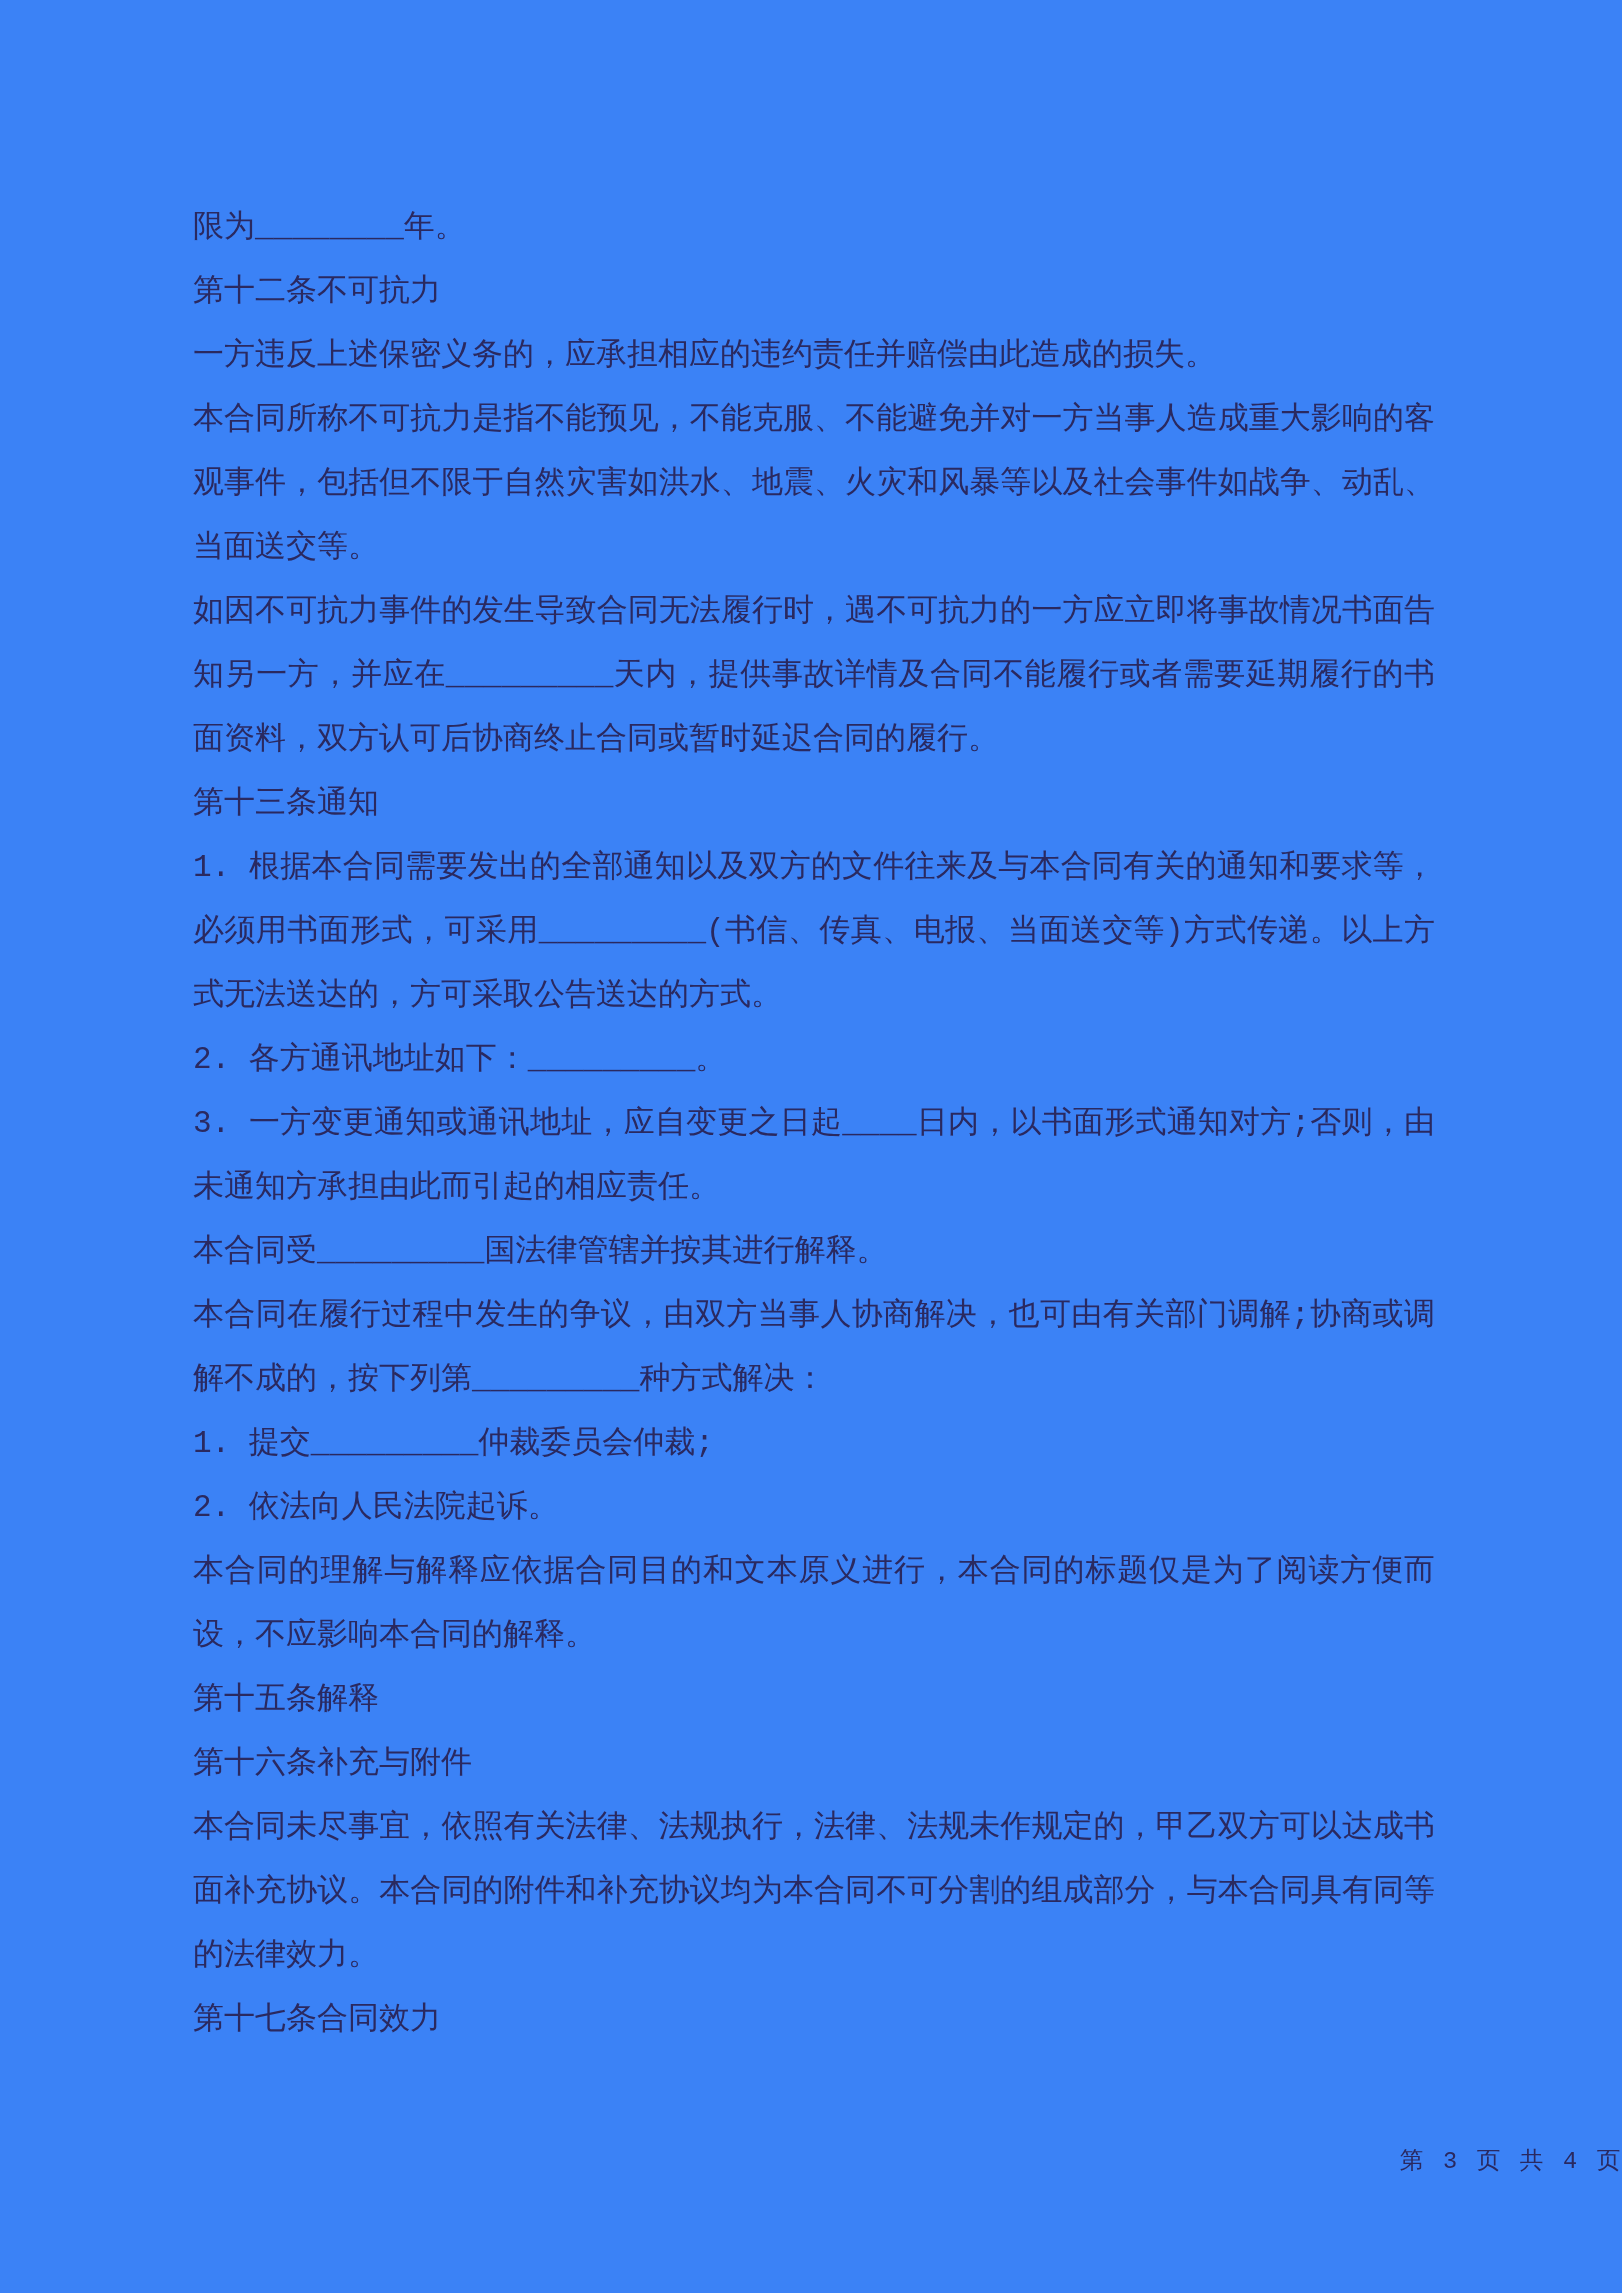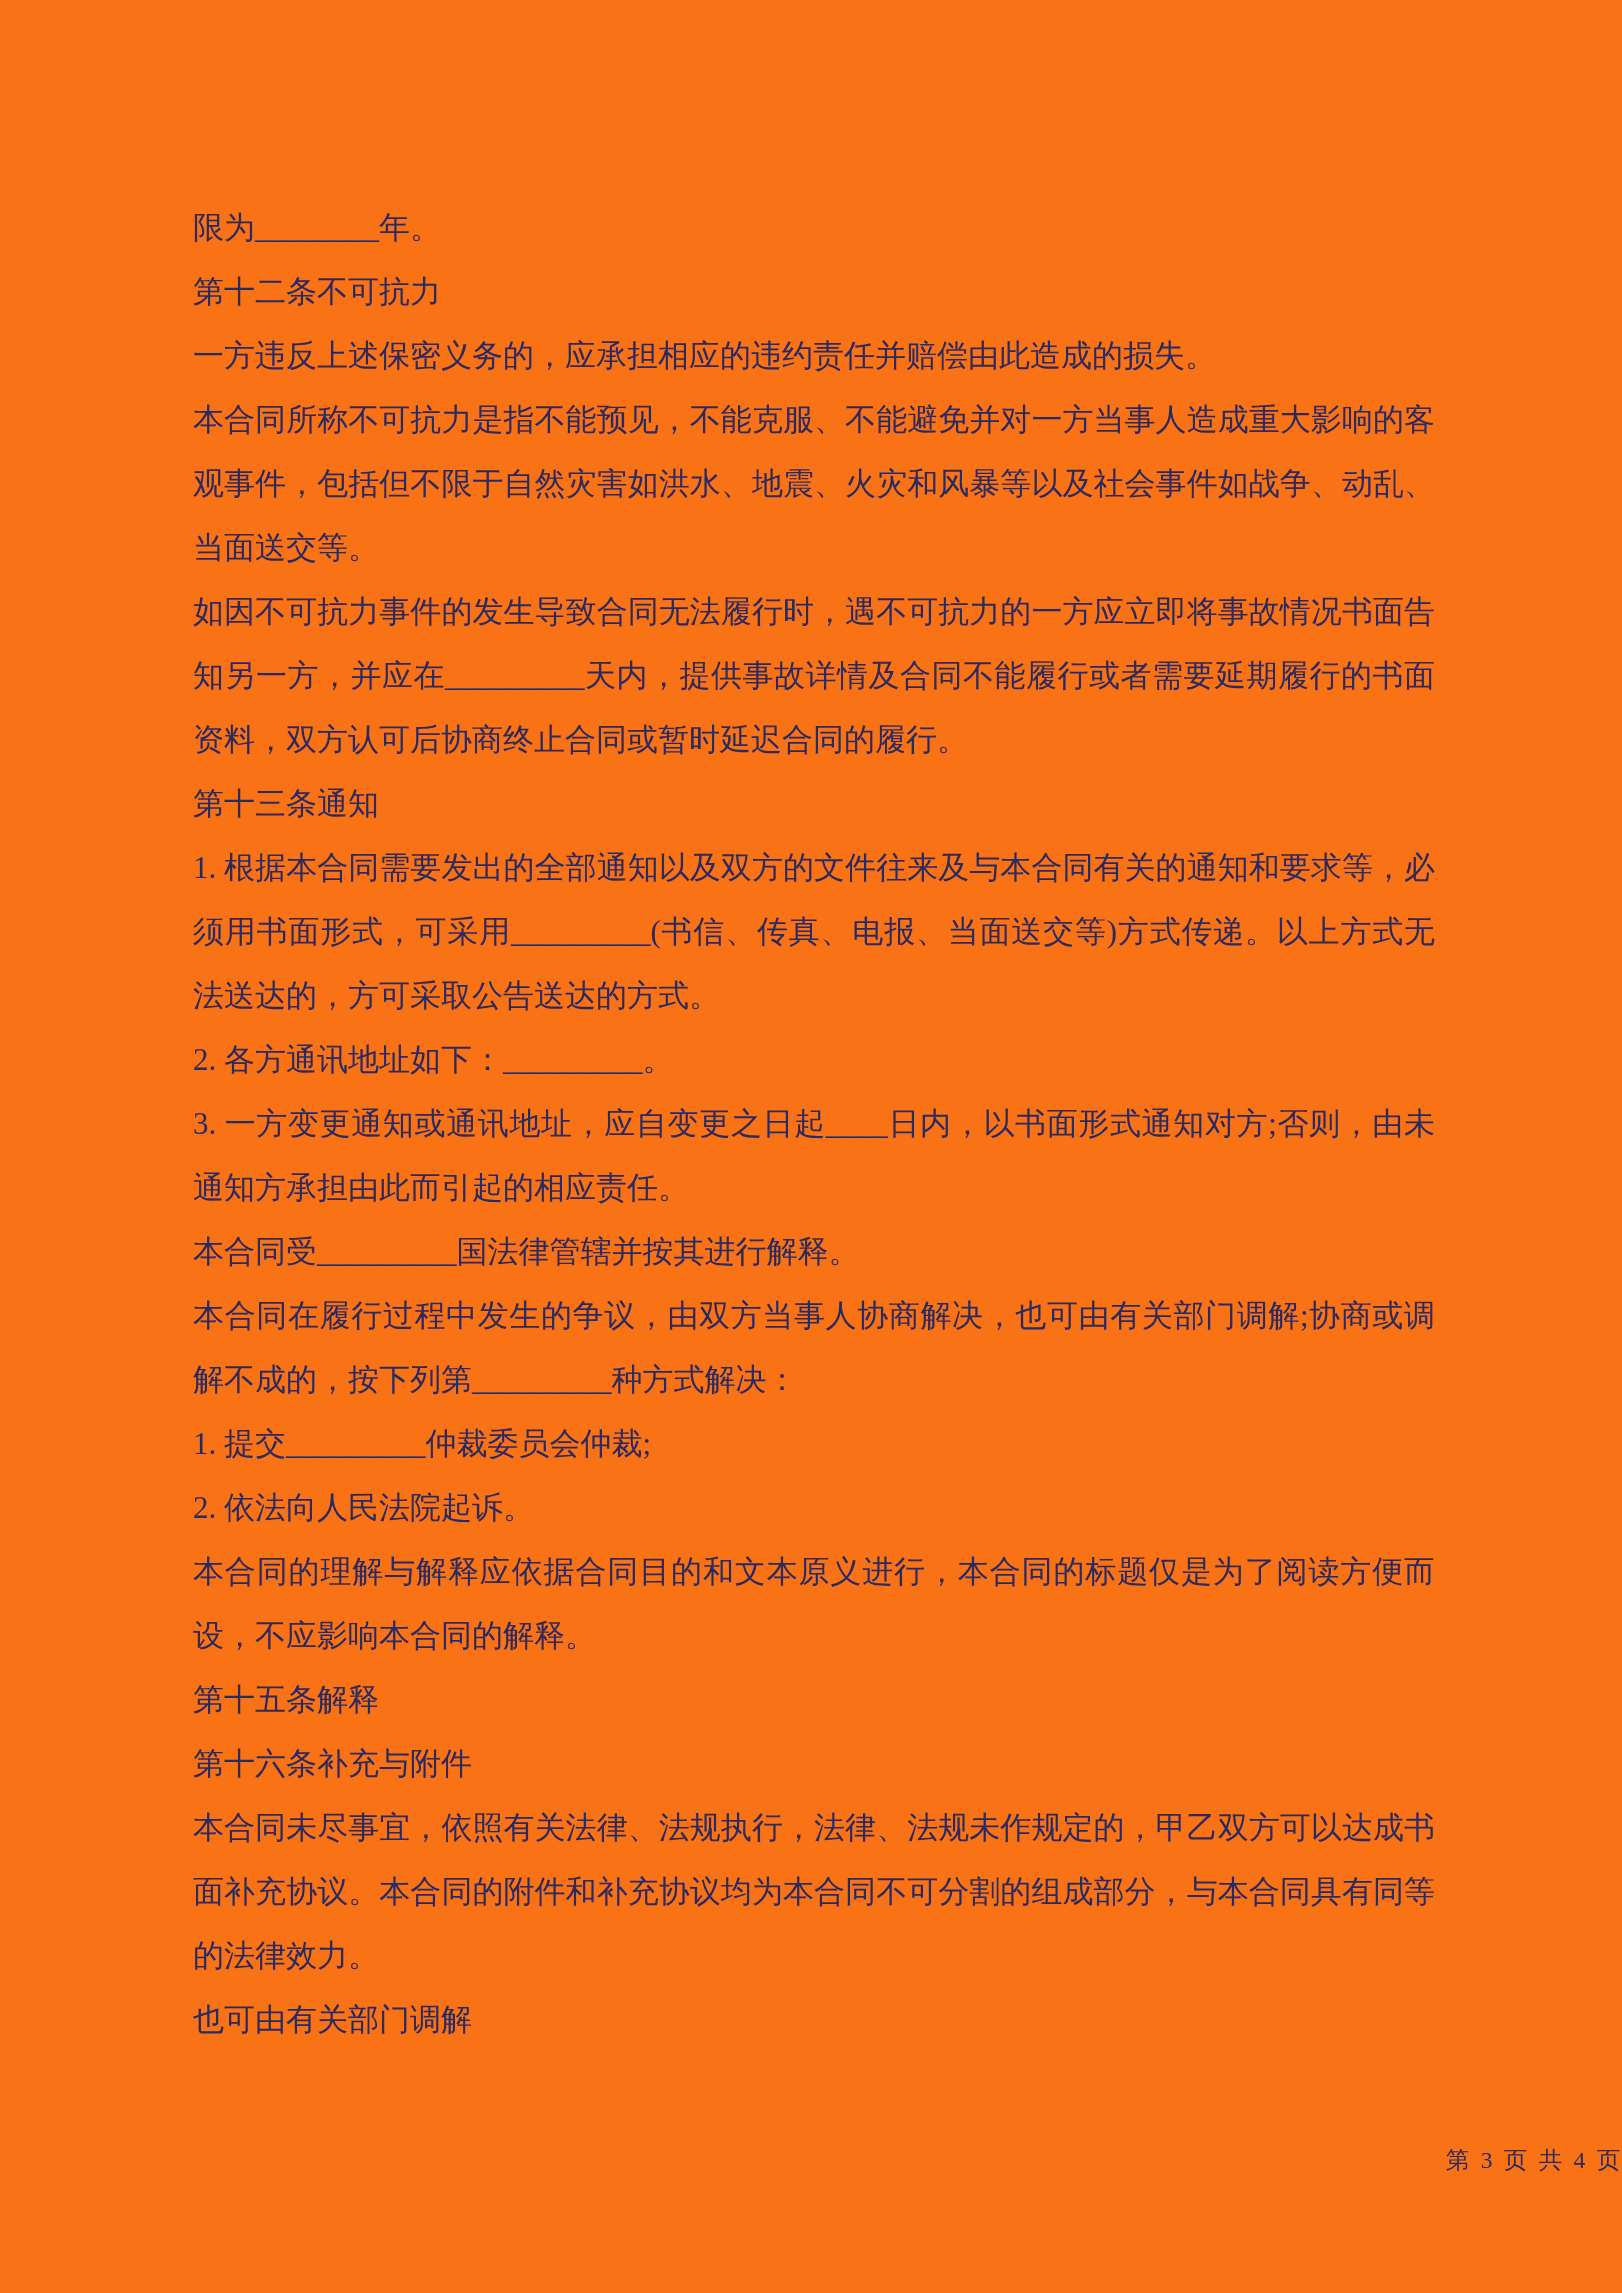--- a/index.html
+++ b/index.html
@@ -4,22 +4,22 @@
   <style>
     html, body {
       margin: 0;
       padding: 0;
       background: #ffffff;
     }
     .page {
       position: relative;
       width: 1623px;
       height: 2294px;
-      background: #f97316;
-      font-family: Liberation Serif, serif;
+      background: #3b82f6;
+      font-family: Liberation Mono, monospace;
       color: #2a2960;
       overflow: hidden;
       margin: 0 auto;
     }
     .content {
       position: absolute;
       left: 193px;
       top: 196px;
       width: 1242px;
       font-size: 31px;
@@ -57,17 +57,17 @@
     <p>2. 各方通讯地址如下：_________。</p>
     <p>3. 一方变更通知或通讯地址，应自变更之日起____日内，以书面形式通知对方;否则，由未通知方承担由此而引起的相应责任。</p>
     <p>本合同受_________国法律管辖并按其进行解释。</p>
     <p>本合同在履行过程中发生的争议，由双方当事人协商解决，也可由有关部门调解;协商或调解不成的，按下列第_________种方式解决：</p>
     <p>1. 提交_________仲裁委员会仲裁;</p>
     <p>2. 依法向人民法院起诉。</p>
     <p>本合同的理解与解释应依据合同目的和文本原义进行，本合同的标题仅是为了阅读方便而设，不应影响本合同的解释。</p>
     <p>第十五条解释</p>
     <p>第十六条补充与附件</p>
     <p>本合同未尽事宜，依照有关法律、法规执行，法律、法规未作规定的，甲乙双方可以达成书面补充协议。本合同的附件和补充协议均为本合同不可分割的组成部分，与本合同具有同等的法律效力。</p>
-    <p>也可由有关部门调解</p>
+    <p>第十七条合同效力</p>
   </div>
   <div class="footer">第 3 页 共 4 页</div>
 </div>
 
 
 </body></html>

